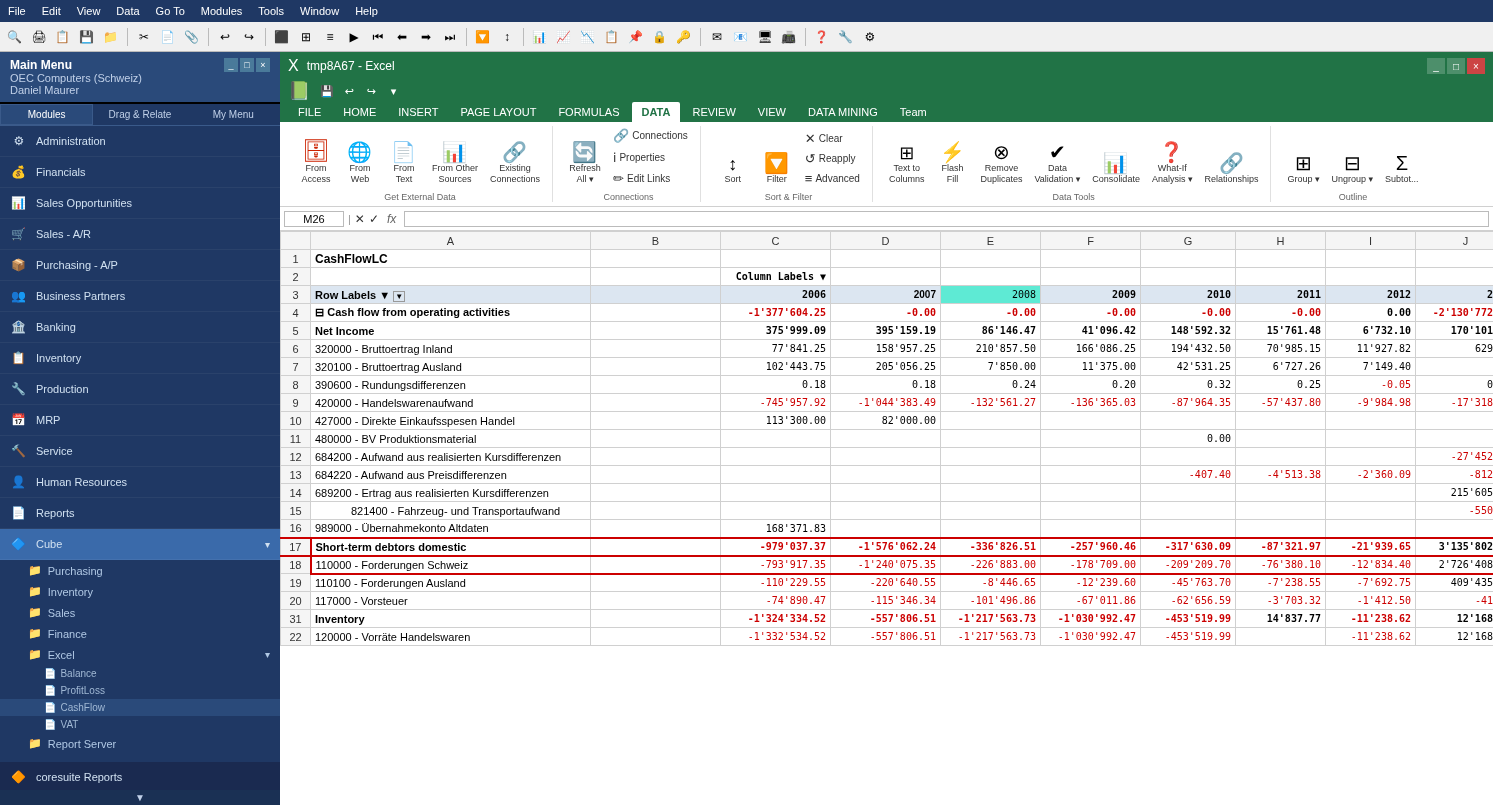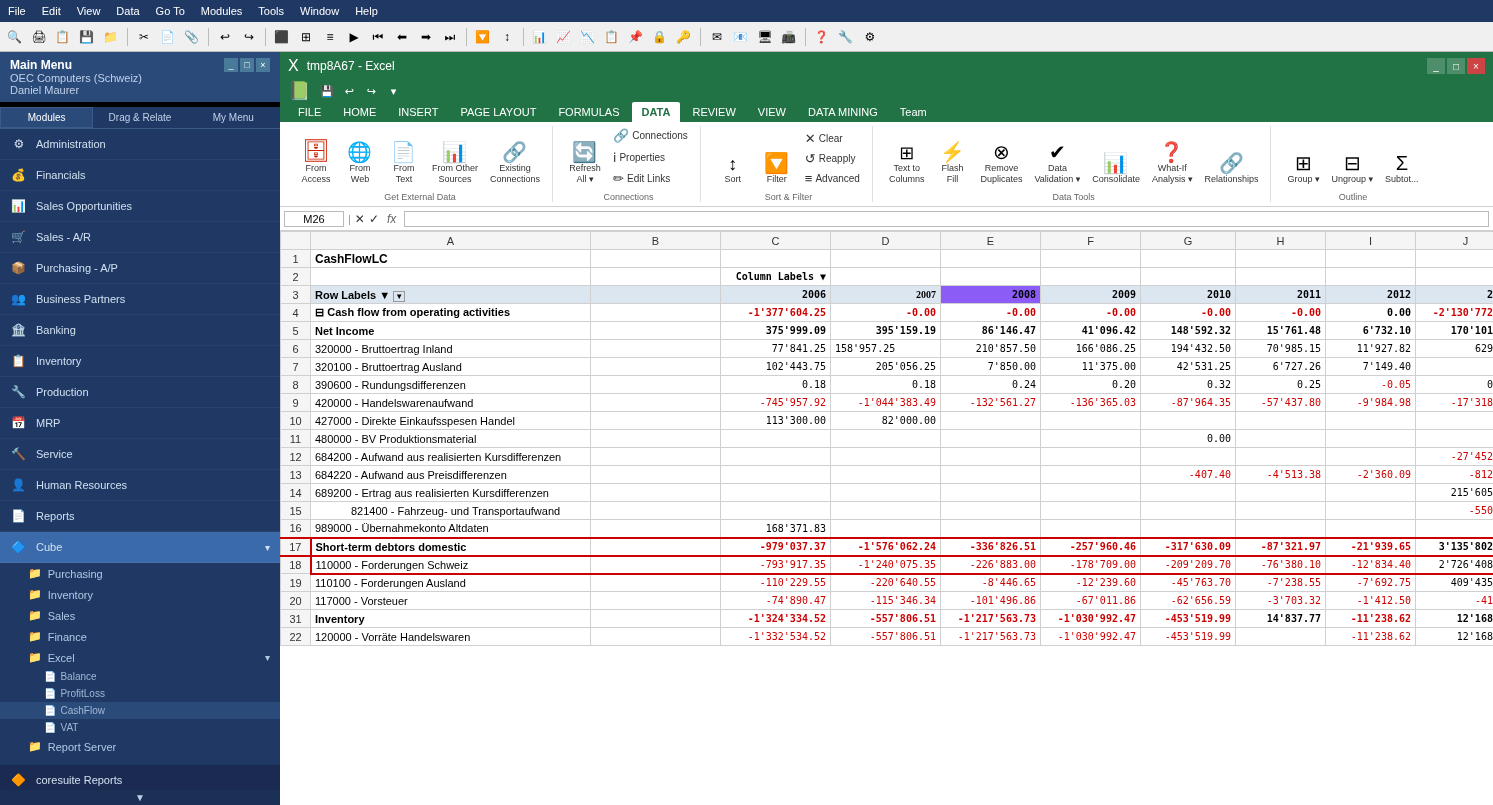--- a/index.html
+++ b/index.html
@@ -45,21 +45,21 @@
       width: 280px;
       background: #1f3864;
       color: white;
       display: flex;
       flex-direction: column;
       flex-shrink: 0;
     }
     .sidebar-header {
       background: #2a4a7a;
       padding: 6px 10px;
-      border-bottom: 5px solid #000000;
+      border-bottom: 2px solid #000000;
     }
     .sidebar-header .title { font-size: 12px; font-weight: bold; color: white; }
     .sidebar-header .company { font-size: 11px; color: #c0d0e8; }
     .sidebar-header .user { font-size: 11px; color: #c0d0e8; }
 
     .sidebar-tabs {
       display: flex;
       background: #1f3864;
       border-bottom: 1px solid #3a5a8a;
     }
@@ -738,22 +738,22 @@
               <td style="text-align: right; font-family: Consolas, monospace; font-size: 10px;"></td>
               <td style="text-align: right; font-family: Consolas, monospace; font-size: 10px;"></td>
               <td style="text-align: right; font-family: Consolas, monospace; font-size: 10px;"></td>
               <td style="text-align: right; font-family: Consolas, monospace; font-size: 10px;"></td>
             </tr>
             <tr>
               <td class="row-num">3</td>
               <td style="font-weight: bold; background-color: rgb(220, 230, 241); max-width: 280px;">Row Labels ▼ <span style="border:1px solid #999;padding:0 1px;font-size:8px;">▼</span></td>
               <td style="font-weight: bold; background-color: rgb(220, 230, 241);"></td>
               <td style="text-align: right; font-family: Consolas, monospace; font-size: 10px; font-weight: bold; background-color: rgb(220, 230, 241);">2006</td>
-              <td style="text-align: right; font-family: Liberation Serif, serif; font-size: 10px; font-weight: bold; background-color: rgb(220, 230, 241);">2007</td>
-              <td style="text-align: right; font-family: Consolas, monospace; font-size: 10px; font-weight: bold; background-color: #8b5cf6;">2008</td>
+              <td style="text-align: right; font-family: Liberation Sans, sans-serif; font-size: 10px; font-weight: bold; background-color: rgb(220, 230, 241);">2007</td>
+              <td style="text-align: right; font-family: Consolas, monospace; font-size: 10px; font-weight: normal; background-color: #5eead4;">2008</td>
               <td style="text-align: right; font-family: Consolas, monospace; font-size: 10px; font-weight: bold; background-color: rgb(220, 230, 241);">2009</td>
               <td style="text-align: right; font-family: Consolas, monospace; font-size: 10px; font-weight: bold; background-color: rgb(220, 230, 241); padding-left: 28px;">2010</td>
               <td style="text-align: right; font-family: Consolas, monospace; font-size: 10px; font-weight: bold; background-color: rgb(220, 230, 241);">2011</td>
               <td style="text-align: right; font-family: Consolas, monospace; font-size: 10px; font-weight: bold; background-color: rgb(220, 230, 241);">2012</td>
               <td style="text-align: right; font-family: Consolas, monospace; font-size: 10px; font-weight: bold; background-color: rgb(220, 230, 241);">2013</td>
             </tr>
             <tr class="bold-row">
               <td class="row-num">4</td>
               <td style="max-width: 280px;">⊟ Cash flow from operating activities</td>
               <td></td>
@@ -777,21 +777,21 @@
               <td style="text-align: right; font-family: Consolas, monospace; font-size: 10px;">148'592.32</td>
               <td style="text-align: right; font-family: Consolas, monospace; font-size: 10px;">15'761.48</td>
               <td style="text-align: right; font-family: Consolas, monospace; font-size: 10px;">6'732.10</td>
               <td style="text-align: right; font-family: Consolas, monospace; font-size: 10px;">170'101.30</td>
             </tr>
             <tr>
               <td class="row-num">6</td>
               <td style="max-width: 280px;">  320000 - Bruttoertrag Inland</td>
               <td></td>
               <td style="text-align: right; font-family: Consolas, monospace; font-size: 10px;">77'841.25</td>
-              <td style="font-family: Consolas, monospace; font-size: 10px;">158'957.25</td>
+              <td style="text-align: right; font-family: Consolas, monospace; font-size: 10px;">158'957.25</td>
               <td style="text-align: right; font-family: Consolas, monospace; font-size: 10px;">210'857.50</td>
               <td style="text-align: right; font-family: Consolas, monospace; font-size: 10px;">166'086.25</td>
               <td style="text-align: right; font-family: Consolas, monospace; font-size: 10px;">194'432.50</td>
               <td style="text-align: right; font-family: Consolas, monospace; font-size: 10px;">70'985.15</td>
               <td style="text-align: right; font-family: Consolas, monospace; font-size: 10px;">11'927.82</td>
               <td style="text-align: right; font-family: Consolas, monospace; font-size: 10px;">629.13</td>
             </tr>
             <tr>
               <td class="row-num">7</td>
               <td style="max-width: 280px;">  320100 - Bruttoertrag Ausland</td>

